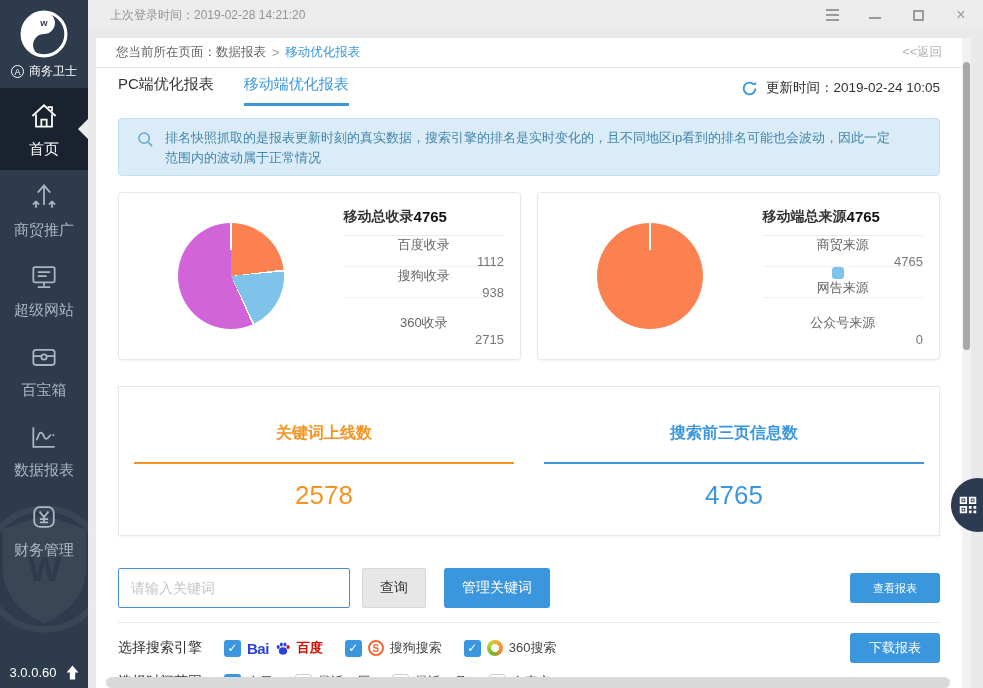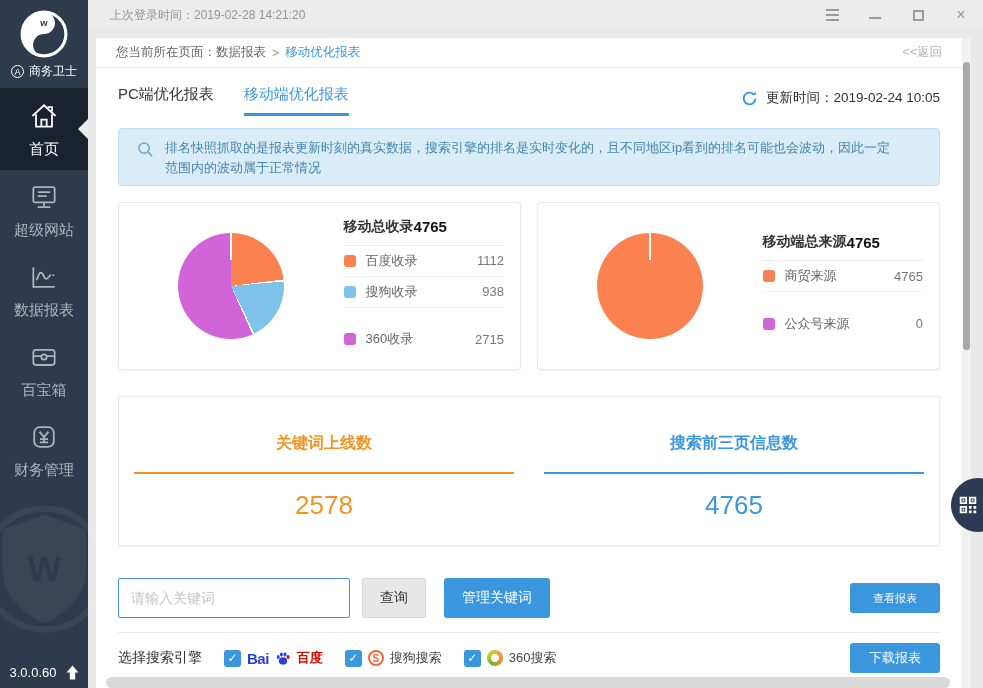--- a/index.html
+++ b/index.html
@@ -31,39 +31,39 @@
   .ic-close { font-size:16px; line-height:16px; }
 
   
   .panel { position:absolute; left:96px; top:38px; width:866px; height:650px; background:#fff; overflow:hidden; }
 
   .breadcrumb-row { height:30px; border-bottom:1px solid #e7e7e7; padding:0 20px; display:flex; align-items:center; font-size:12.5px; color:#666; }
   .crumb-sep { margin:0 6px; color:#999; }
   .crumb-current { color:#3a96dd; cursor:pointer; }
   .back-link { margin-left:auto; color:#b3b3b3; cursor:pointer; }
 
-  .tab-row { margin-top:10px; height:40px; padding:0 22px; display:flex; align-items:center; }
+  .tab-row { height:40px; padding:0 22px; display:flex; align-items:center; }
   .tab { font-size:15px; color:#333; margin-right:30px; line-height:26px; padding-bottom:6px; border-bottom:3px solid transparent; cursor:pointer; }
   .tab.active { color:#3a96dd; border-bottom-color:#3a96dd; }
   .update-wrap { margin-left:auto; display:flex; align-items:center; gap:8px; }
   .update-text { font-size:13.5px; color:#333; }
 
   .banner { margin:10px 22px 0; height:58px; background:#d9ecf7; border:1px solid #c3e0f2; border-radius:4px; padding:9px 36px 9px 18px; display:flex; gap:11px; }
   .banner svg { flex:0 0 auto; margin-top:3px; }
   .banner-text { font-size:13px; line-height:20px; color:#4586ab; }
 
   .cards-row { margin:16px 22px 0; display:flex; gap:16px; }
   .chart-card { flex:1; height:168px; background:#fff; border:1px solid #e8e8e8; border-radius:4px; box-shadow:0 1px 3px rgba(0,0,0,.05); display:flex; align-items:center; }
   .pie-wrap { width:56%; display:flex; justify-content:center; }
   .pie { width:106px; height:106px; border-radius:50%; }
   .legend { flex:1; margin-right:16px; }
   .legend-head { display:flex; align-items:center; padding-bottom:9px; border-bottom:1px solid #ebebeb; }
   .legend-title { font-size:14px; font-weight:bold; color:#333; }
   .legend-total { font-size:15px; font-weight:bold; color:#111; }
-  .legend-row { display:flex; align-items:center; height:31px; border-bottom:1px solid #f2f2f2; font-size:13px; color:#666; }
+  .legend-row { display:flex; align-items:center; height:31px; border-bottom:1px solid #f2f2f2; font-size:13px; color:#666;flex-direction:column; }
   .legend-row:last-child { border-bottom:none;margin-top:16px; }
   .chip { width:12px; height:12px; border-radius:3px; margin-right:10px; }
   .legend-val { margin-left:auto; color:#777; }
 
   .stats-card { margin:26px 22px 0; height:150px; background:#fff; border:1px solid #e8e8e8; border-radius:0; box-shadow:0 1px 3px rgba(0,0,0,.05); display:flex; padding-top:36px; }
   .stat { flex:1; display:flex; flex-direction:column; align-items:center; }
   .stat-title { font-size:16px; font-weight:bold; }
   .stat-line { height:2px; width:calc(100% - 30px); margin-top:18px; }
   .stat-value { margin-top:16px; font-size:26px; }
 
@@ -121,40 +121,48 @@
         <path d="M5 18 L18 6 L31 18"></path>
           <path d="M22 8 h5 v5"></path>
         <path d="M9 16 V30 H27 V16"></path>
           <path d="M15 30 v-8 h6 v8"></path>
       </svg>
       <span>首页</span>
       <span class="nav-arrow"></span>
     </div>
     <div class="nav-item">
       <svg width="34" height="32" viewBox="0 0 36 36" fill="none" stroke-width="2">
+        <path d="M18 5 V27 M11 13 L18 5 L25 13"></path>
+        <path d="M9 23 V30 M5.5 26.5 L9 23 L12.5 26.5"></path>
+        <path d="M27 23 V30 M23.5 26.5 L27 23 L30.5 26.5"></path>
+      </svg>
+      <span>商贸推广</span>
+    </div>
+    <div class="nav-item">
+      <svg width="34" height="32" viewBox="0 0 36 36" fill="none" stroke-width="2">
         <rect x="6" y="7" width="24" height="17" rx="2"></rect>
         <path d="M11 12.5 h14 M11 17 h10"></path>
         <path d="M18 24 v4 M11 29.5 h14"></path>
       </svg>
       <span>超级网站</span>
     </div>
     <div class="nav-item">
       <svg width="34" height="32" viewBox="0 0 36 36" fill="none" stroke-width="2">
-        <path d="M6 7 V29 H30"></path>
-        <path d="M9 21 C12 21 11 13 14.5 13 C18 13 17 20 20.5 20 C24 20 23 16 26 16 M27.5 16 h2"></path>
-      </svg>
-      <span>数据报表</span>
-    </div>
-    <div class="nav-item">
-      <svg width="34" height="32" viewBox="0 0 36 36" fill="none" stroke-width="2">
         <rect x="6" y="10" width="24" height="17" rx="3"></rect>
         <circle cx="18" cy="18" r="3"></circle>
         <path d="M6 17 h9 M21 17 h9"></path>
       </svg>
       <span>百宝箱</span>
+    </div>
+    <div class="nav-item">
+      <svg width="34" height="32" viewBox="0 0 36 36" fill="none" stroke-width="2">
+        <path d="M6 7 V29 H30"></path>
+        <path d="M9 21 C12 21 11 13 14.5 13 C18 13 17 20 20.5 20 C24 20 23 16 26 16 M27.5 16 h2"></path>
+      </svg>
+      <span>数据报表</span>
     </div>
     <div class="nav-item">
       <svg width="34" height="32" viewBox="0 0 36 36" fill="none" stroke-width="2">
         <rect x="7" y="7" width="22" height="22" rx="6"></rect>
         <path d="M13 12 L18 18 L23 12 M18 18 V25 M13.5 20.5 h9 M13.5 24 h9"></path>
       </svg>
       <span>财务管理</span>
     </div>
   </nav>
 
@@ -260,20 +268,25 @@
         <div class="legend-head">
           <span class="legend-title">移动端总来源</span>
           <span class="legend-total">4765</span>
         </div>
         <div class="legend-row">
           <span class="chip" style="background: rgb(251, 129, 80);"></span>
           <span>商贸来源</span>
           <span class="legend-val">4765</span>
         </div>
         <div class="legend-row">
+          <span class="chip" style="background: rgb(125, 195, 234);"></span>
+          <span>网告来源</span>
+          <span class="legend-val"></span>
+        </div>
+        <div class="legend-row">
           <span class="chip" style="background: rgb(209, 100, 216);"></span>
           <span>公众号来源</span>
           <span class="legend-val">0</span>
         </div>
       </div>
     </div>
   </div>
 
   <div class="stats-card">
     <div class="stat">

